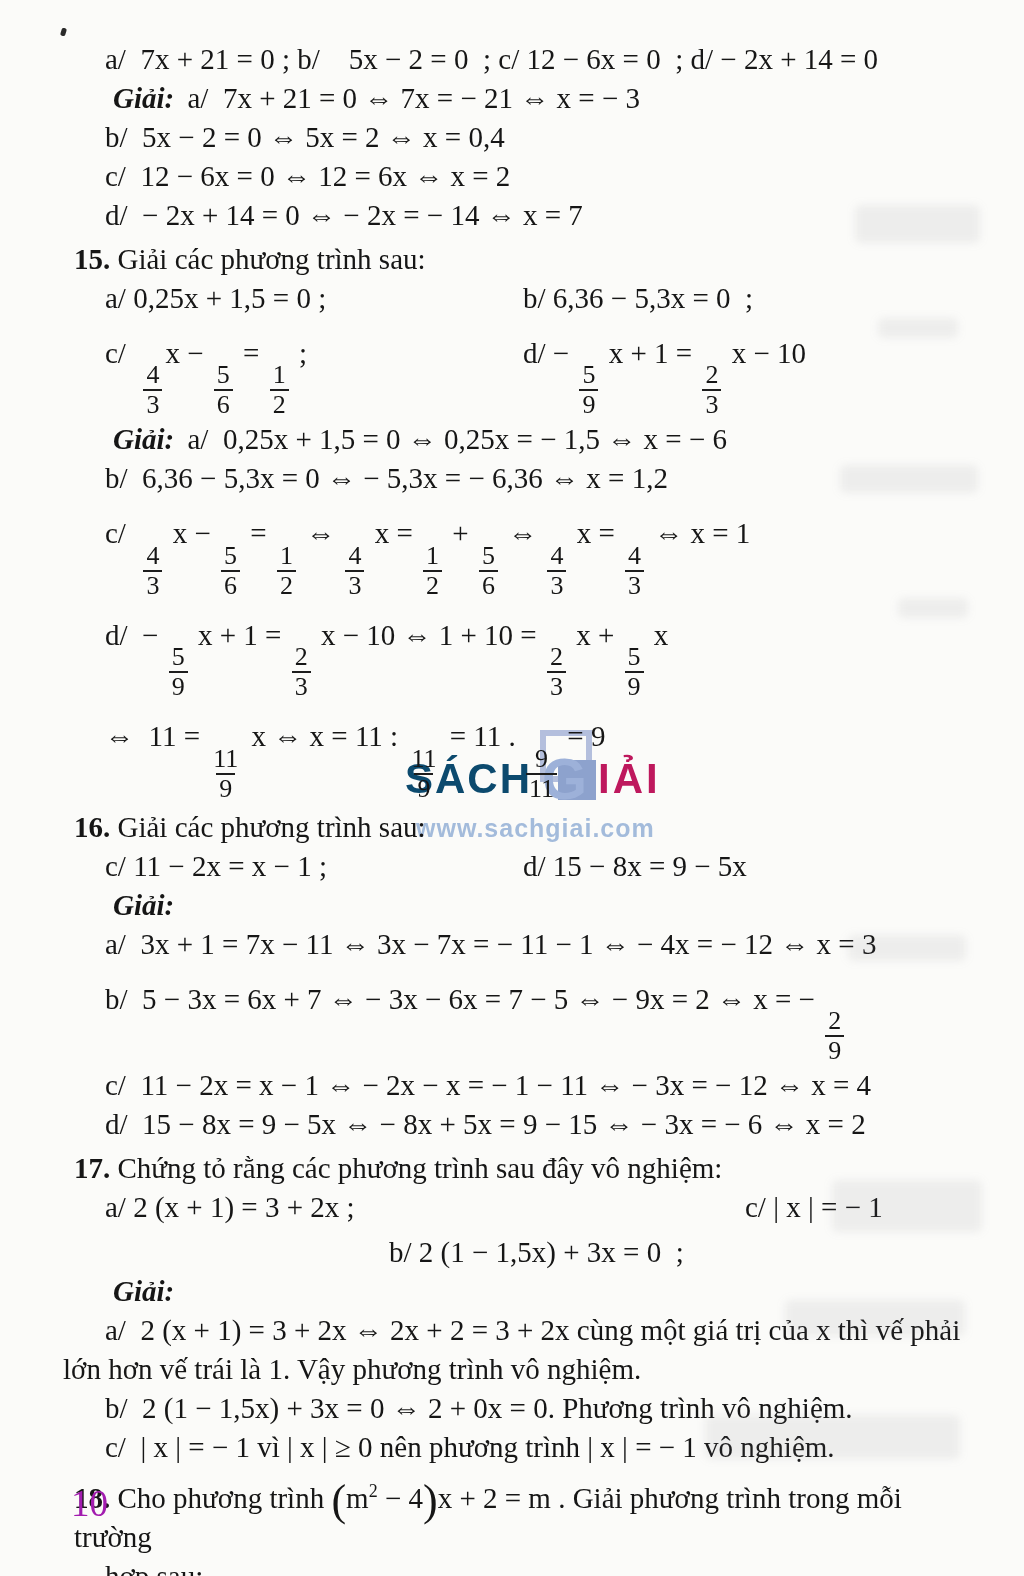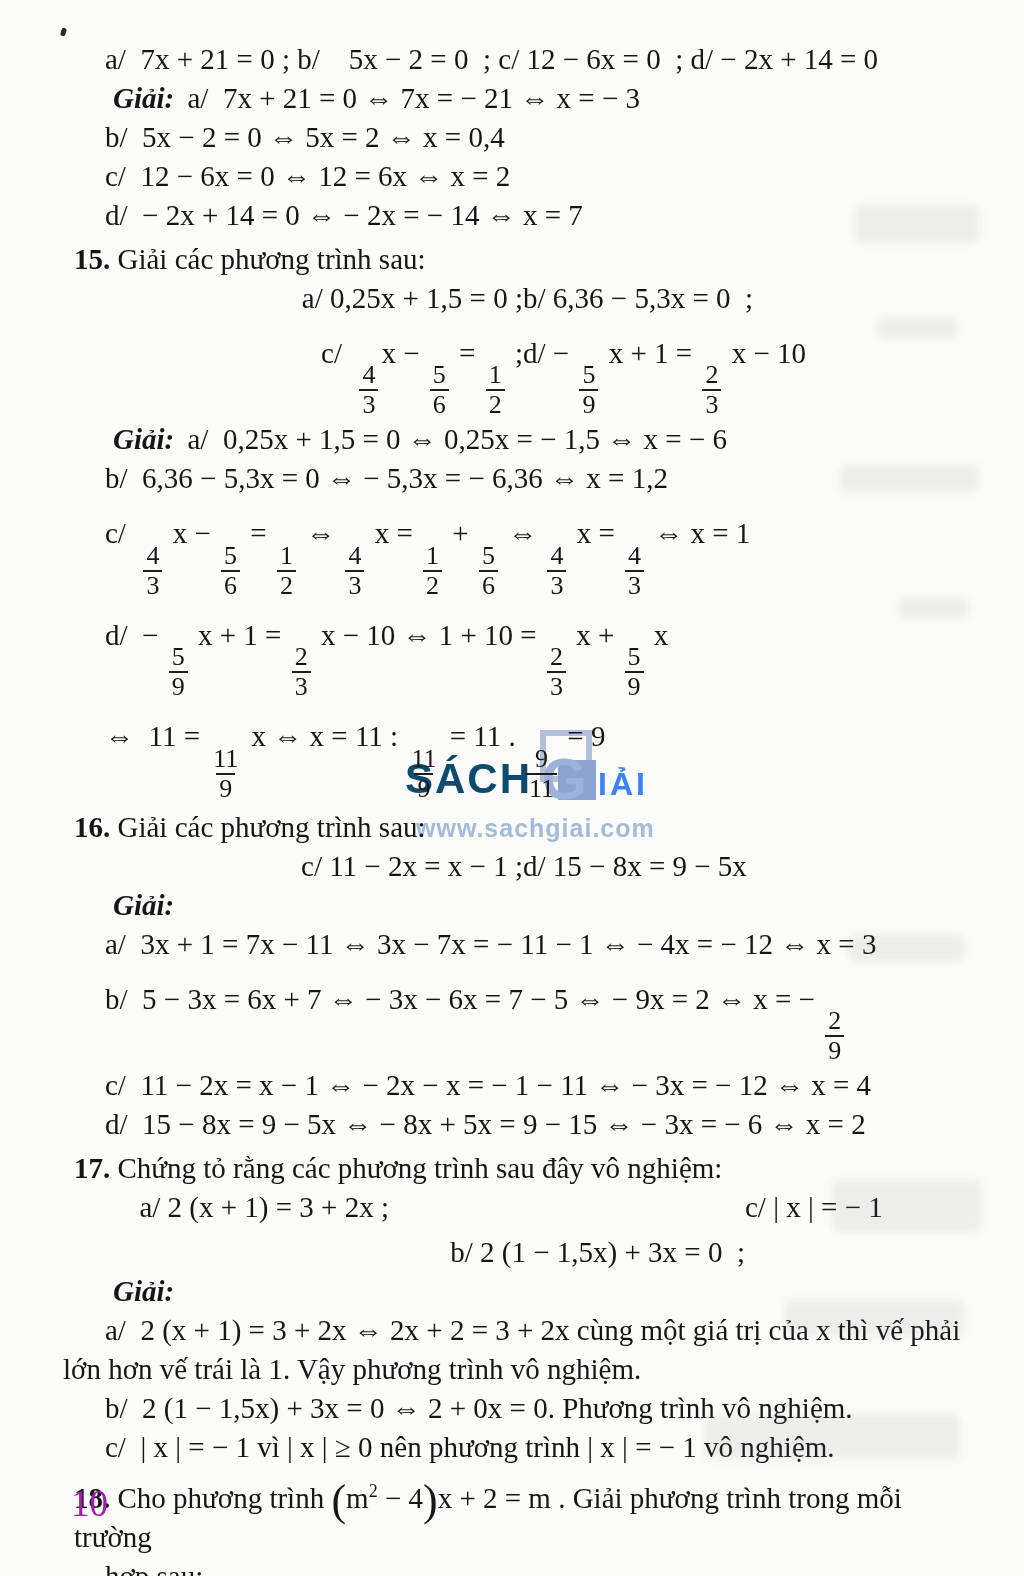--- a/index.html
+++ b/index.html
@@ -35,21 +35,21 @@
   .giai{font-weight:bold;font-style:italic;padding-right:6px;margin-left:8px;}
   sup{font-size:0.62em;}
   .bigp{font-size:44px;font-weight:400;vertical-align:-7px;line-height:0;}
   .frac{
     display:inline-flex;flex-direction:column;align-items:center;
     vertical-align:-0.78em;line-height:1.08;font-size:26px;margin:0 3px;
   }
   .frac .fn{padding:0 3px;}
   .frac .fd{border-top:2px solid #1d1d1d;padding:0 3px;}
   
-  .row{display:flex;align-items:flex-start;text-align:right;}
+  .row{display:flex;align-items:flex-start;}
   .row .cell{flex:0 0 auto;}
   .cols-half .cell:nth-child(1){width:418px;}
   .cols-17 .cell:nth-child(1){width:284px;}
   .cols-17 .cell:nth-child(2){width:356px;margin-top:45px;}
   
   .watermark{
     position:absolute;left:405px;top:738px;z-index:0;
     font-family:"Liberation Sans","DejaVu Sans",sans-serif;
     color:#a7b5d7;pointer-events:none;
   }
@@ -65,22 +65,22 @@
   }
   .wm-fill{
     position:absolute;right:0;bottom:2px;width:38px;height:40px;
     background:#8da2cd;
   }
   .wm-g{
     position:absolute;left:8px;bottom:-6px;
     font-size:58px;font-weight:bold;line-height:1;color:#9db1d9;
   }
   .wm-iai{
-    font-size:32px;font-weight:bold;letter-spacing:3px;line-height:1;
-    color:#3b82f6;padding-bottom:2px;
+    font-size:42px;font-weight:bold;letter-spacing:3px;line-height:1;
+    color:#be185d;padding-bottom:2px;
   }
   .wm-url{
     margin-top:12px;padding-left:11px;
     font-size:25px;font-weight:bold;letter-spacing:1px;color:#a3bbdb;
   }
   
   .page-number{
     position:absolute;left:71px;top:1482px;
     font-size:37px;color:#a21caf;z-index:1;
   }

